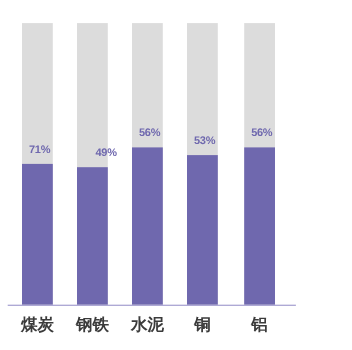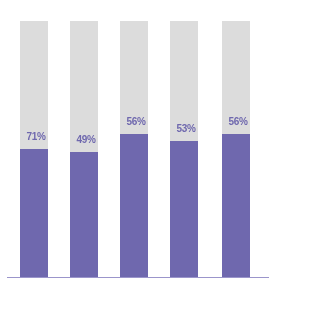--- a/index.html
+++ b/index.html
@@ -89,21 +89,21 @@
 
     <div class="bar-group" style="left:20px;">
       <div class="bar-track" style="top: 21px; height: 256px;"></div>
       <div class="bar-fill" style="top: 149px; height: 128px;"></div>
       <div class="bar-value" style="top: 132px;">71%</div>
     </div>
 
     <div class="bar-group" style="left:70px;">
       <div class="bar-track" style="top: 21px; height: 256px;"></div>
       <div class="bar-fill" style="top: 152px; height: 125px;"></div>
-      <div class="bar-value" style="top: 135px;">49%</div>
+      <div class="bar-value" style="top: 135px; text-align: right;">49%</div>
     </div>
 
     <div class="bar-group" style="left:120px;">
       <div class="bar-track" style="top: 21px; height: 256px;"></div>
       <div class="bar-fill" style="top: 134px; height: 143px;"></div>
       <div class="bar-value" style="top: 117px;">56%</div>
     </div>
 
     <div class="bar-group" style="left:170px;">
       <div class="bar-track" style="top: 21px; height: 256px;"></div>
@@ -113,14 +113,21 @@
 
     <div class="bar-group" style="left:222px;">
       <div class="bar-track" style="top: 21px; height: 256px;"></div>
       <div class="bar-fill" style="top: 134px; height: 143px;"></div>
       <div class="bar-value" style="top: 117px;">56%</div>
     </div>
 
     <div class="axis-line"></div>
   </div>
 
+  <div class="x-labels">
+    <div class="x-label" style="left:6px;">煤炭</div>
+    <div class="x-label" style="left:56px;">钢铁</div>
+    <div class="x-label" style="left:106px;">水泥</div>
+    <div class="x-label" style="left:156px;">铜</div>
+    <div class="x-label" style="left:208px;">铝</div>
+  </div>
 
 </div>
 
 </body></html>

